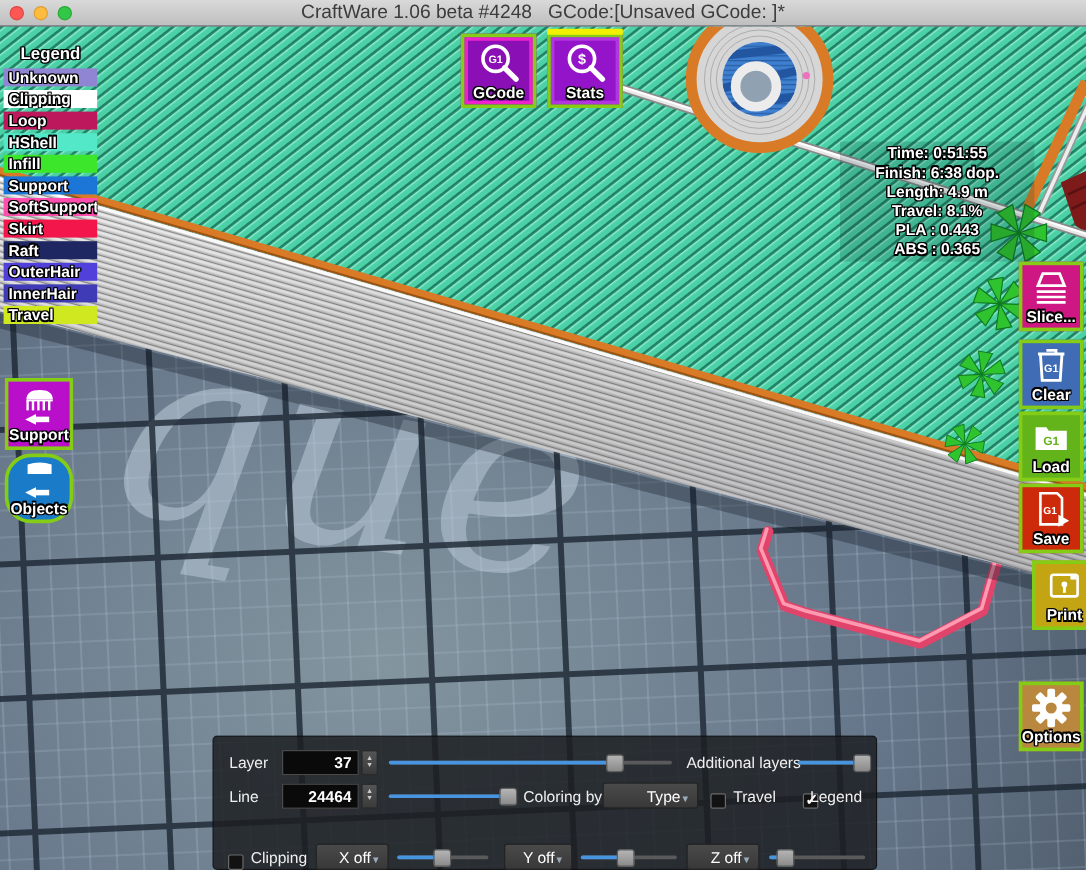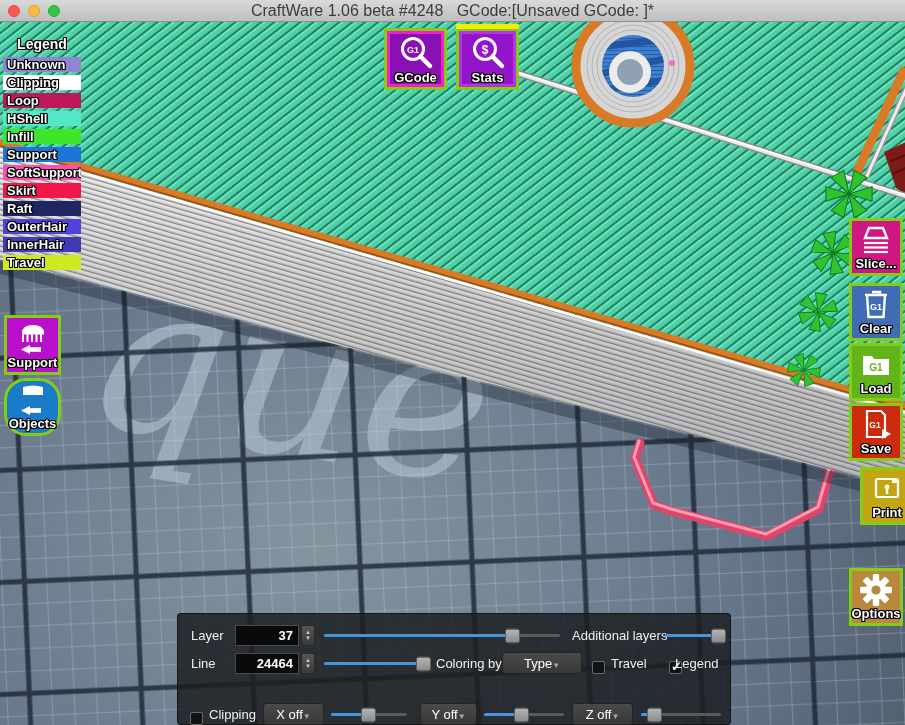--- a/index.html
+++ b/index.html
@@ -97,21 +97,21 @@
   .slider .fill  { position:absolute; left:0; top:6px; height:3px; background:#4795e0; border-radius:2px; }
   .slider .fill::after {
     content:""; position:absolute; right:-7px; top:50%; transform:translateY(-50%);
     width:13px; height:13px; border-radius:3px;
     background:linear-gradient(#b5b5b5,#8a8a8a); border:1px solid #5e5e5e;
   }
 
   .dropdown {
     position:absolute; height:22px; background:linear-gradient(#4a4a4a,#383838);
     border:1px solid #232323; border-radius:3px; color:#fff;
-    display:flex; align-items:center; justify-content:center;
+    display:flex; align-items:center; justify-content:flex-end;
     padding:0 6px; cursor:pointer;
   }
   .dd-arrow::after { content:"▼"; font-size:8px; color:#9ab; }
 
   .checkbox {
     width:13px; height:13px; background:#121212; border:1px solid #6a6a6a;
     border-radius:2px; position:relative; cursor:pointer; flex:none;
   }
   .checkbox.checked::after {
     content:"✓"; position:absolute; left:1px; top:-3px; color:#fff; font-size:13px; font-weight:bold;
@@ -280,20 +280,28 @@
   </div>
   <div class="sq-btn" id="btn-stats">
     <svg width="36" height="36" viewBox="0 0 36 36">
       <circle cx="15" cy="14" r="10.5" fill="none" stroke="#fff" stroke-width="3"></circle>
       <line x1="22.5" y1="21.5" x2="32" y2="31" stroke="#fff" stroke-width="4.5" stroke-linecap="round"></line>
       <text x="15" y="18.5" font-size="12" font-weight="bold" fill="#fff" text-anchor="middle" font-family="Liberation Sans, sans-serif">$</text>
     </svg>
     <span class="btn-label outlined">Stats</span>
   </div>
 
+  <div class="info-overlay outlined">
+    <div>Time: 0:51:55</div>
+    <div>Finish: 6:38 dop.</div>
+    <div>Length: 4.9 m</div>
+    <div>Travel: 8.1%</div>
+    <div>PLA : 0.443</div>
+    <div>ABS : 0.365</div>
+  </div>
 
   <div class="sq-btn" id="btn-support" style="background: rgb(185, 15, 202);">
     <svg width="34" height="34" viewBox="-17 -17 34 34" fill="#fff">
       <path d="M-11,-6 Q-11,-14 0,-14 Q11,-14 11,-6 Z"></path>
       <g>
           <rect x="-11" y="-5" width="2" height="8"></rect>
           <rect x="-6.5" y="-5" width="2" height="8"></rect>
           <rect x="-2" y="-5" width="2" height="8"></rect>
           <rect x="2.5" y="-5" width="2" height="8"></rect>
           <rect x="7" y="-5" width="2" height="8"></rect>

